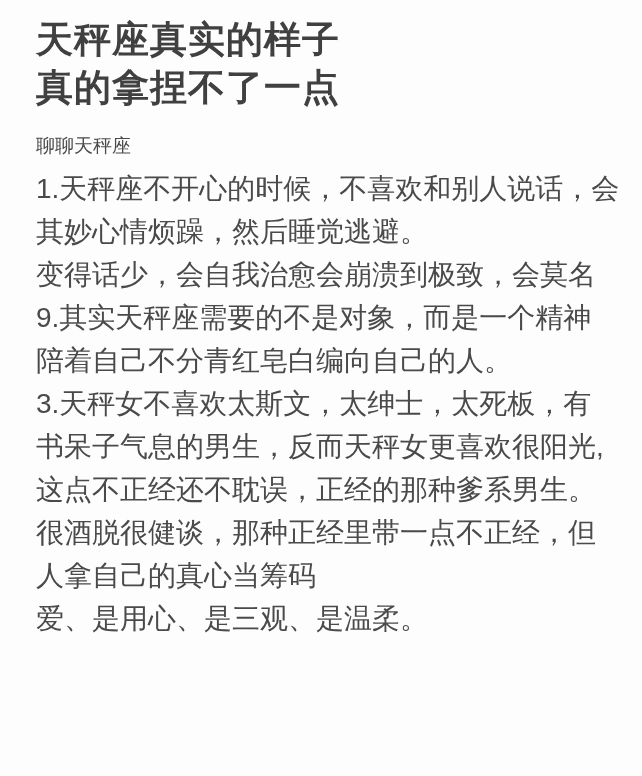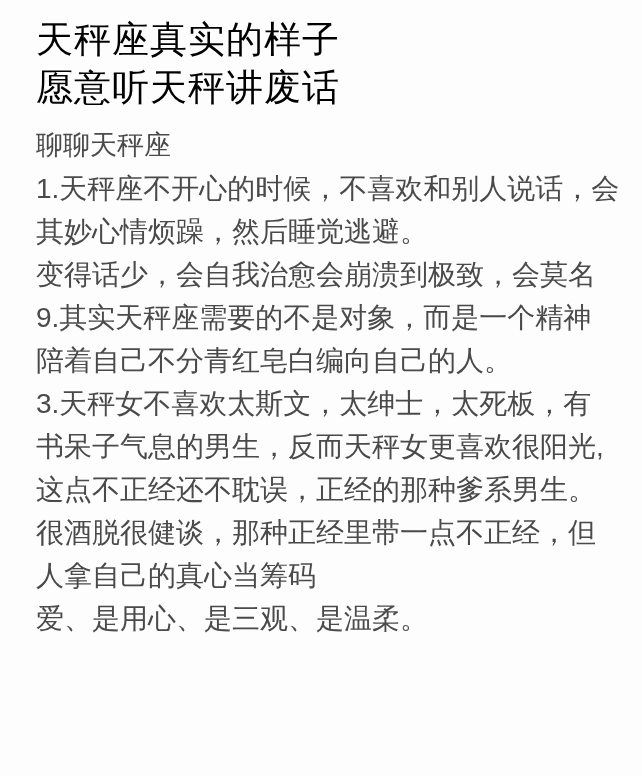--- a/index.html
+++ b/index.html
@@ -18,28 +18,28 @@
     width: 642px;
     height: 776px;
     padding: 16px 10px 0 36px;
     background: #fdfdfd;
   }
   .title-block {
     margin: 0 0 12px 0;
   }
   .title-line {
     font-size: 37px;
-    font-weight: 400;
+    font-weight: 700;
     line-height: 48px;
-    color: #000000;
+    color: #404040;
     letter-spacing: 1px;
     white-space: nowrap;
   }
   .subtitle {
-    font-size: 27px;
+    font-size: 19px;
     line-height: 43px;
     color: #4a4a4a;
     white-space: nowrap;
   }
   .paragraphs {
     margin: 0;
   }
   .text-line {
     font-size: 28px;
     line-height: 43px;
@@ -47,21 +47,21 @@
     white-space: nowrap;
   }
 </style>
 </head>
 <body>
 
 <div class="page">
 
   <div class="title-block">
     <div class="title-line">天秤座真实的样子</div>
-    <div class="title-line">愿意听天秤讲废话</div>
+    <div class="title-line">真的拿捏不了一点</div>
   </div>
 
   <div class="subtitle">聊聊天秤座</div>
 
   <div class="paragraphs">
 
     <div>
       <div class="text-line">1.天秤座不开心的时候，不喜欢和别人说话，会</div>
       <div class="text-line">其妙心情烦躁，然后睡觉逃避。</div>
       <div class="text-line">变得话少，会自我治愈会崩溃到极致，会莫名</div>

